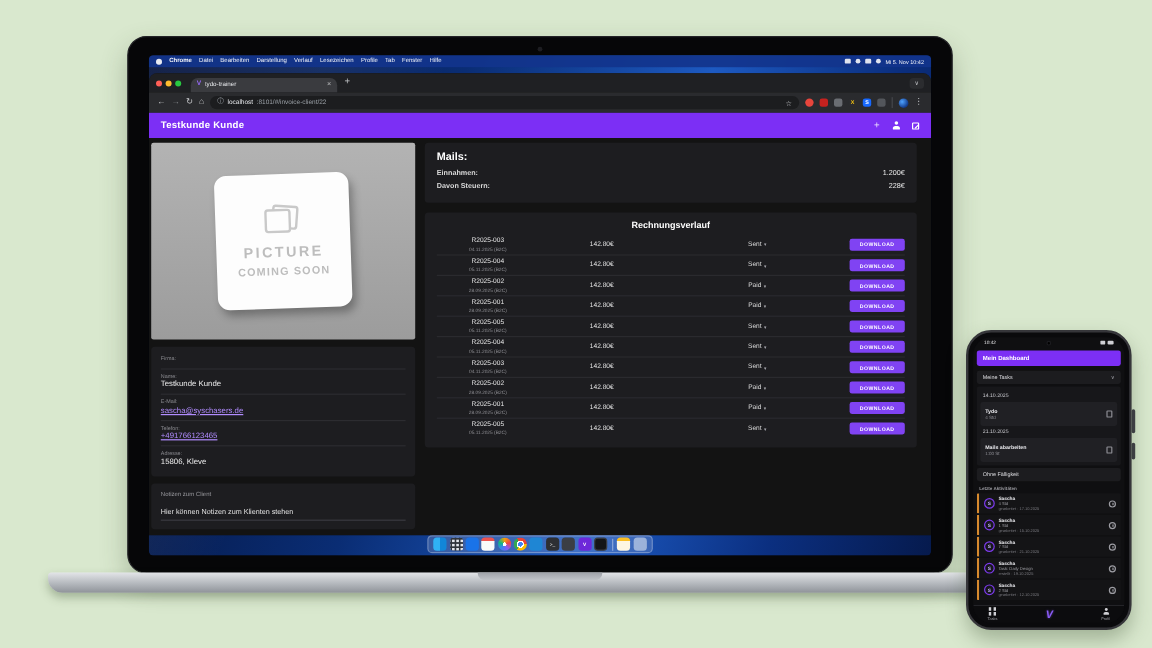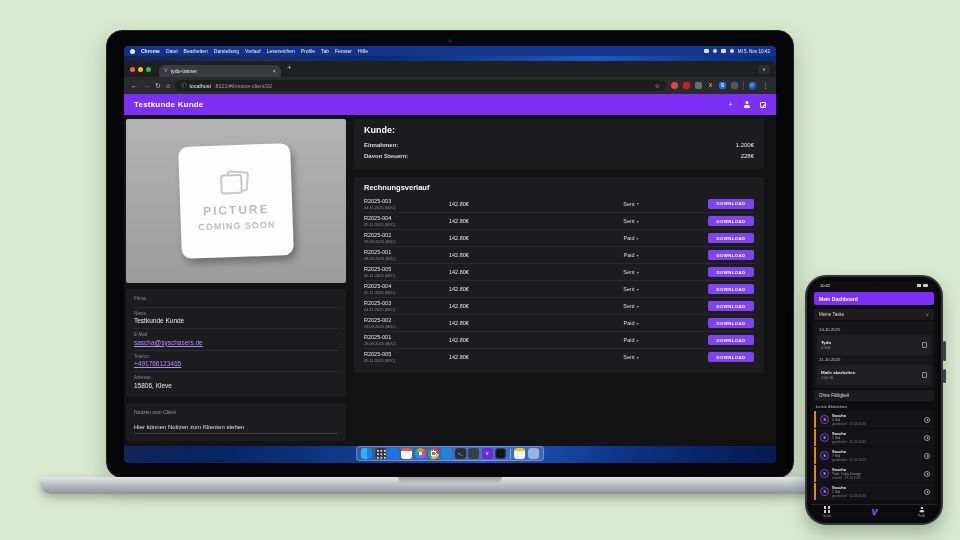--- a/index.html
+++ b/index.html
@@ -117,21 +117,21 @@
   .notes-label { color:#9a9a9f; font-size:5px; }
   .notes-text { margin-top:9px; color:#e0e0e0; font-size:6px; padding-bottom:3px;
     border-bottom:1px solid #3a3a40; }
 
   .totals-card { background:#1d1d20; border-radius:3px; padding:6px 10px 8px; }
   .totals-heading { color:#ffffff; font-size:9px; font-weight:bold; margin-bottom:4px; }
   .total-row { display:flex; justify-content:space-between; align-items:center; padding:2.5px 0; }
   .total-label { color:#d8d8d8; font-size:6px; font-weight:bold; }
   .total-value { color:#e8e8e8; font-size:6px; }
 
-  .invoice-card { margin-top:8px; background:#1d1d20; border-radius:3px; padding:6px 10px 8px; }
+  .invoice-card { margin-top:8px; background:#1d1d20; border-radius:3px; padding:6px 10px 8px;text-align:center; }
   .invoice-heading { color:#ffffff; font-size:7.5px; font-weight:bold; margin-bottom:3px; }
   .inv-row { display:flex; align-items:center; height:17px; }
   .inv-row + .inv-row { border-top:1px solid #2a2a2e; }
   .inv-id { flex:0 0 85px; }
   .inv-number { display:block; color:#e6e6e6; font-size:5.5px; }
   .inv-date { display:block; color:#8f8f94; font-size:4px; margin-top:1px; }
   .inv-amount { flex:0 0 105px; color:#e6e6e6; font-size:5.5px; }
   .inv-status { flex:1; display:flex; align-items:center; justify-content:center; gap:2px;
     color:#dcdcdc; font-size:5.5px; }
   .inv-status .chev { font-size:4px; color:#a9a9ae; }
@@ -334,21 +334,21 @@
           </div>
 
           <div class="notes-card">
             <div class="notes-label">Notizen zum Client</div>
             <div class="notes-text">Hier können Notizen zum Klienten stehen</div>
           </div>
         </div>
 
         <div class="right-col">
           <div class="totals-card">
-            <div class="totals-heading">Kunde:</div>
+            <div class="totals-heading">Mails:</div>
             <div class="total-row">
               <span class="total-label">Einnahmen:</span>
               <span class="total-value">1.200€</span>
             </div>
             <div class="total-row">
               <span class="total-label">Davon Steuern:</span>
               <span class="total-value">228€</span>
             </div>
           </div>
 

